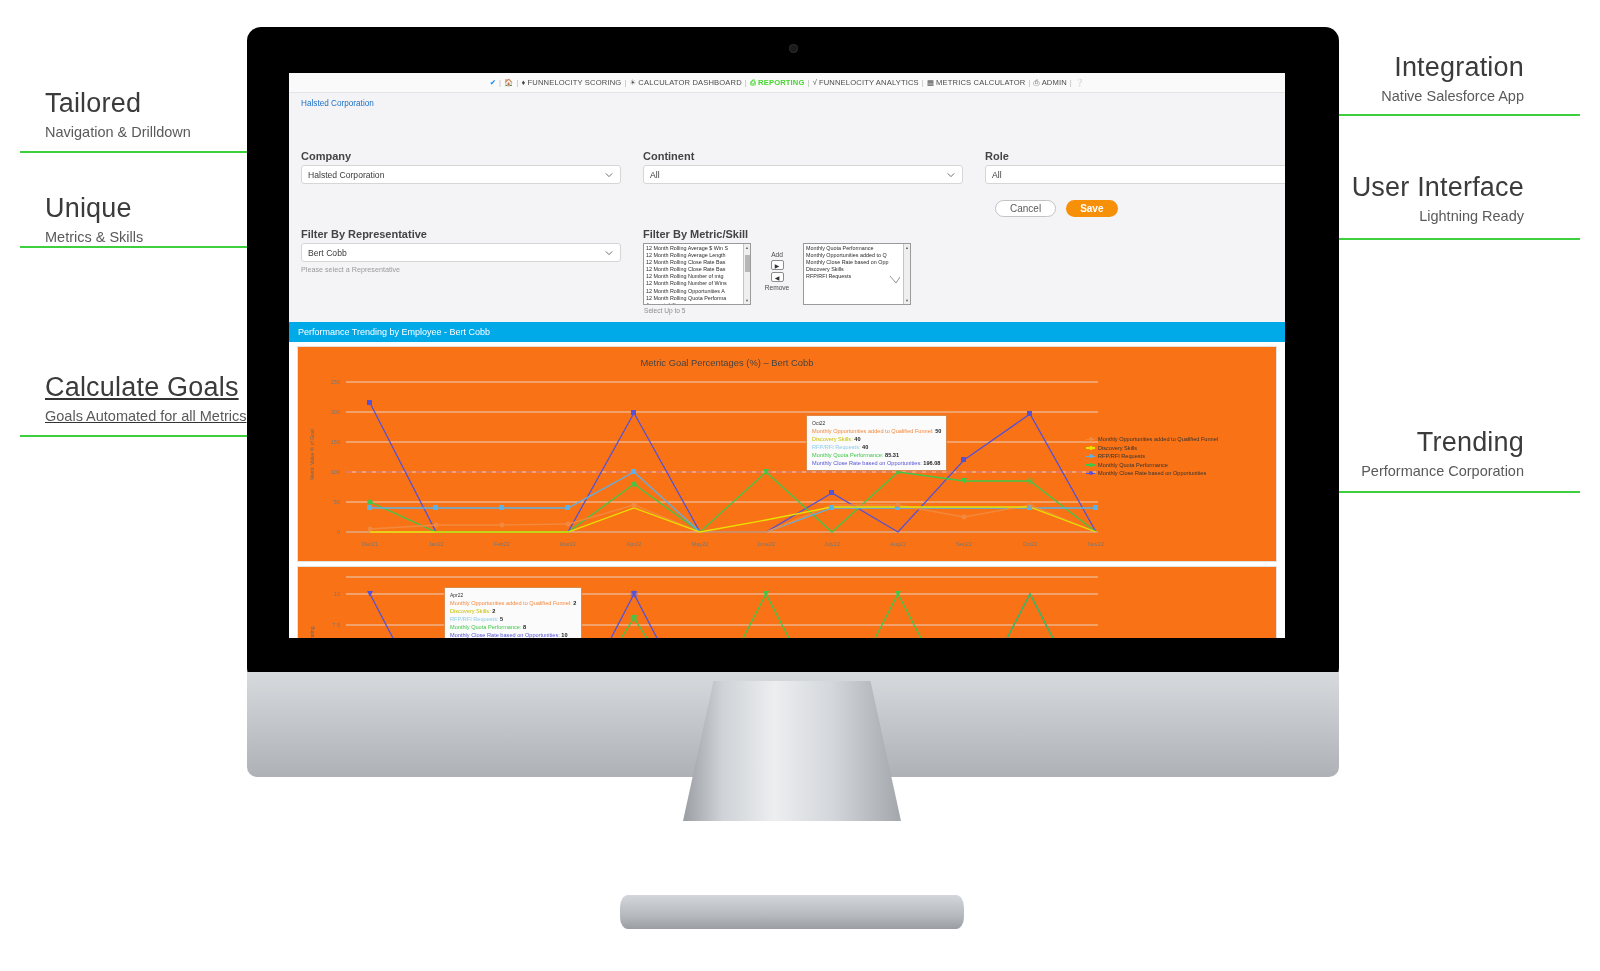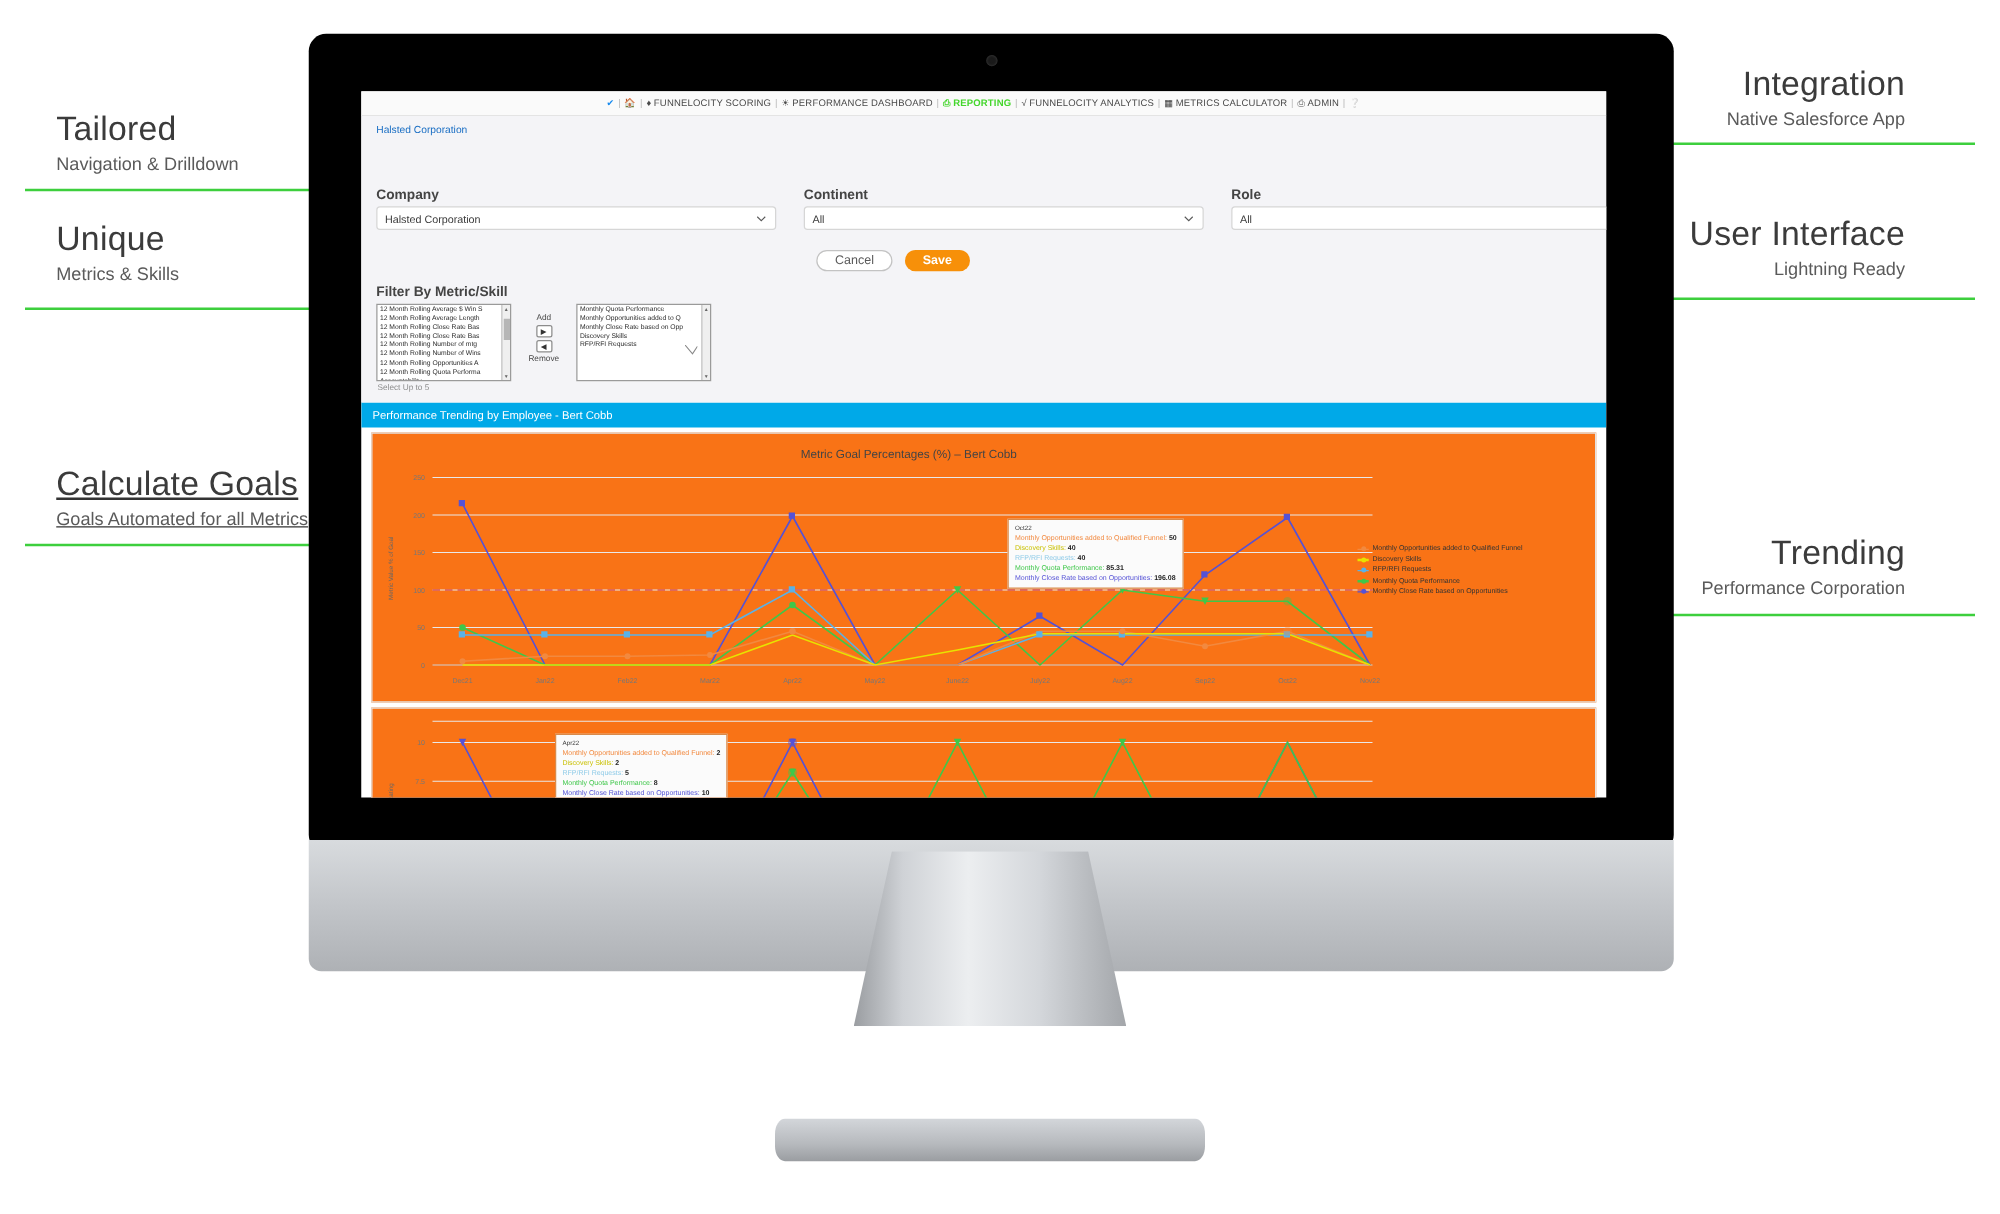--- a/index.html
+++ b/index.html
@@ -108,21 +108,21 @@
 </head>
 <body>
 
 <div class="callout" style="left:45px; top:88px;">
   <div class="c-title">Tailored</div>
   <div class="c-sub">Navigation &amp; Drilldown</div>
 </div>
 <div class="cline" style="left:20px; top:151px; width:265px;"></div>
 <div class="cdot" style="left:272px; top:135px;"></div>
 
-<div class="callout" style="left:45px; top:176px;">
+<div class="callout" style="left:45px; top:193px;">
   <div class="c-title">Unique</div>
   <div class="c-sub">Metrics &amp; Skills</div>
 </div>
 <div class="cline" style="left:20px; top:246px; width:545px;"></div>
 <div class="cdot" style="left:551px; top:230px;"></div>
 
 <div class="callout" style="left:45px; top:372px;text-decoration:underline;">
   <div class="c-title">Calculate Goals</div>
   <div class="c-sub">Goals Automated for all Metrics</div>
 </div>
@@ -162,21 +162,21 @@
       <span class="sep">|</span>
 
       <span class="nitem">
         <span class="ico">♦</span>
         <span>FUNNELOCITY SCORING</span>
       </span>
       <span class="sep">|</span>
 
       <span class="nitem">
         <span class="ico">☀</span>
-        <span>PERFORMANCE DASHBOARD</span>
+        <span>CALCULATOR DASHBOARD</span>
       </span>
       <span class="sep">|</span>
 
       <span class="nitem active">
         <span class="ico green">⎙</span>
         <span>REPORTING</span>
       </span>
       <span class="sep">|</span>
 
       <span class="nitem">
@@ -224,20 +224,30 @@
         <div class="fcol c3">
           <div class="flabel">Role</div>
           <div class="select">
             <span>All</span>
 
           </div>
         </div>
       </div>
 
       <div class="frow" style="margin-top:8px;">
+        <div class="fcol c1">
+          <div class="flabel">Filter By Representative</div>
+          <div class="select">
+            <span>Bert Cobb</span>
+            <svg class="chev" viewBox="0 0 10 10">
+                <path d="M1 3 L5 7 L9 3" stroke="#5a5a5a" stroke-width="1.1" fill="none"></path>
+              </svg>
+          </div>
+          <div class="hint">Please select a Representative</div>
+        </div>
 
         <div class="fcol c2" style="width:330px;">
           <div class="flabel">Filter By Metric/Skill</div>
           <div class="picker">
             <div>
               <div class="lbox">
                 <ul>
                   <li>12 Month Rolling Average $ Win S</li>
                   <li>12 Month Rolling Average Length</li>
                   <li>12 Month Rolling Close Rate Bas</li>

